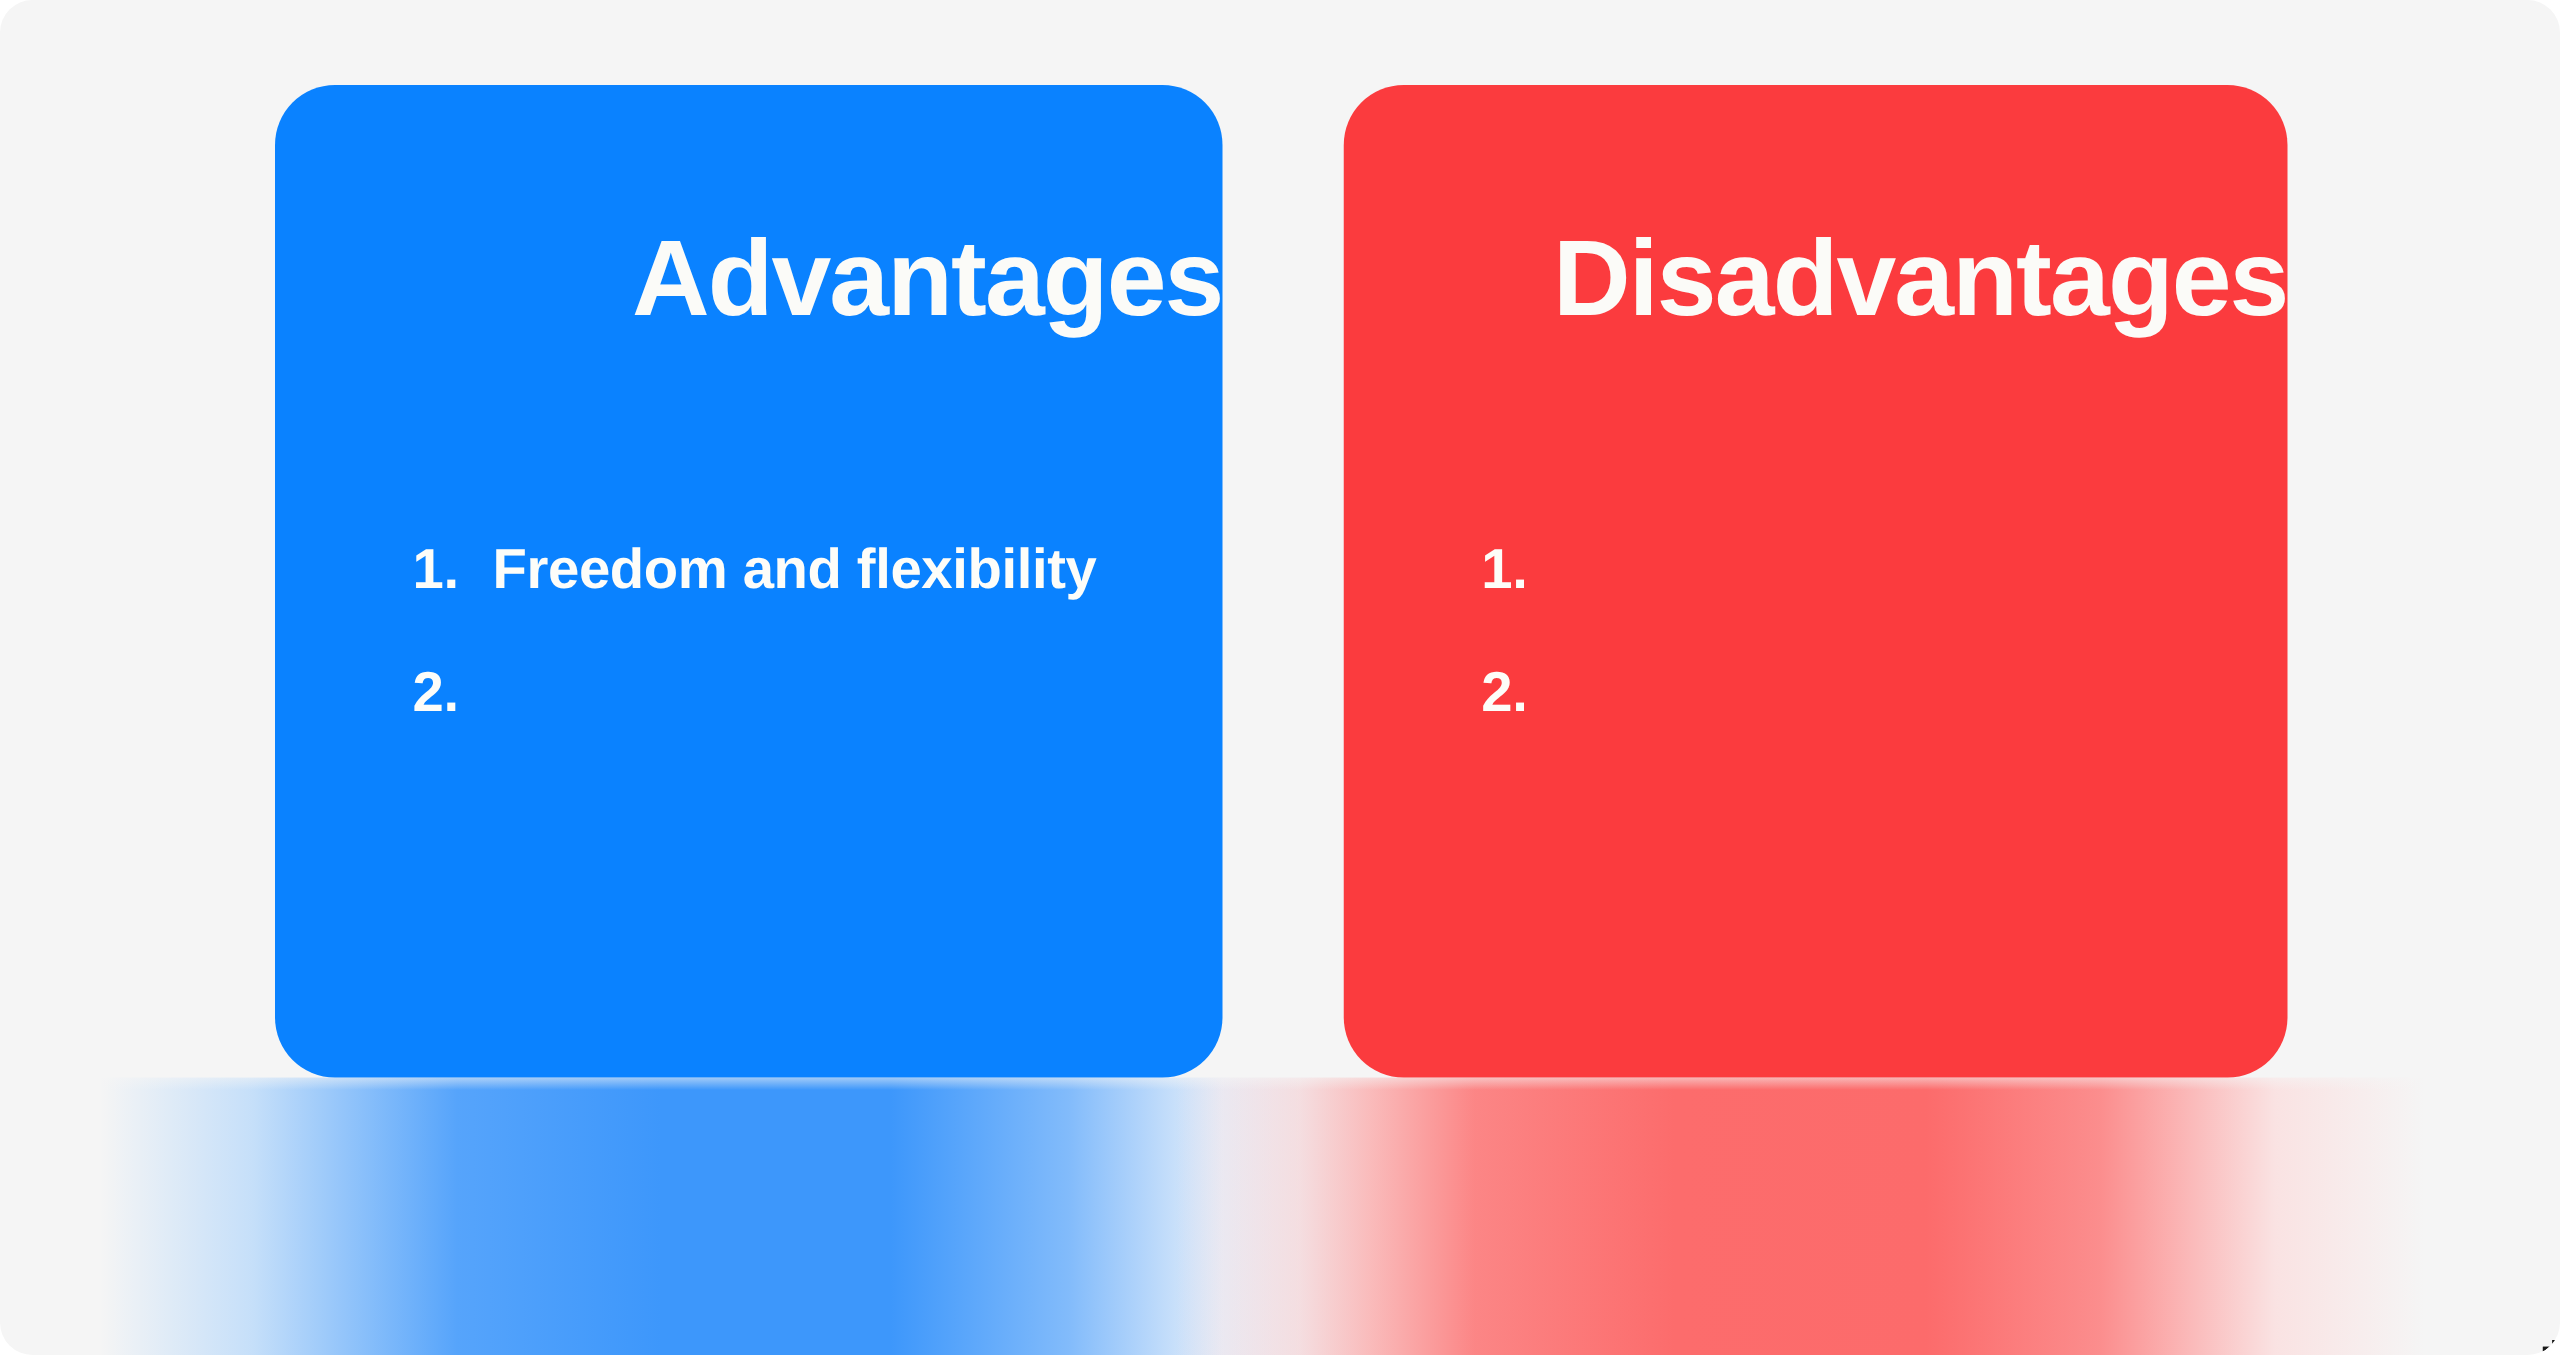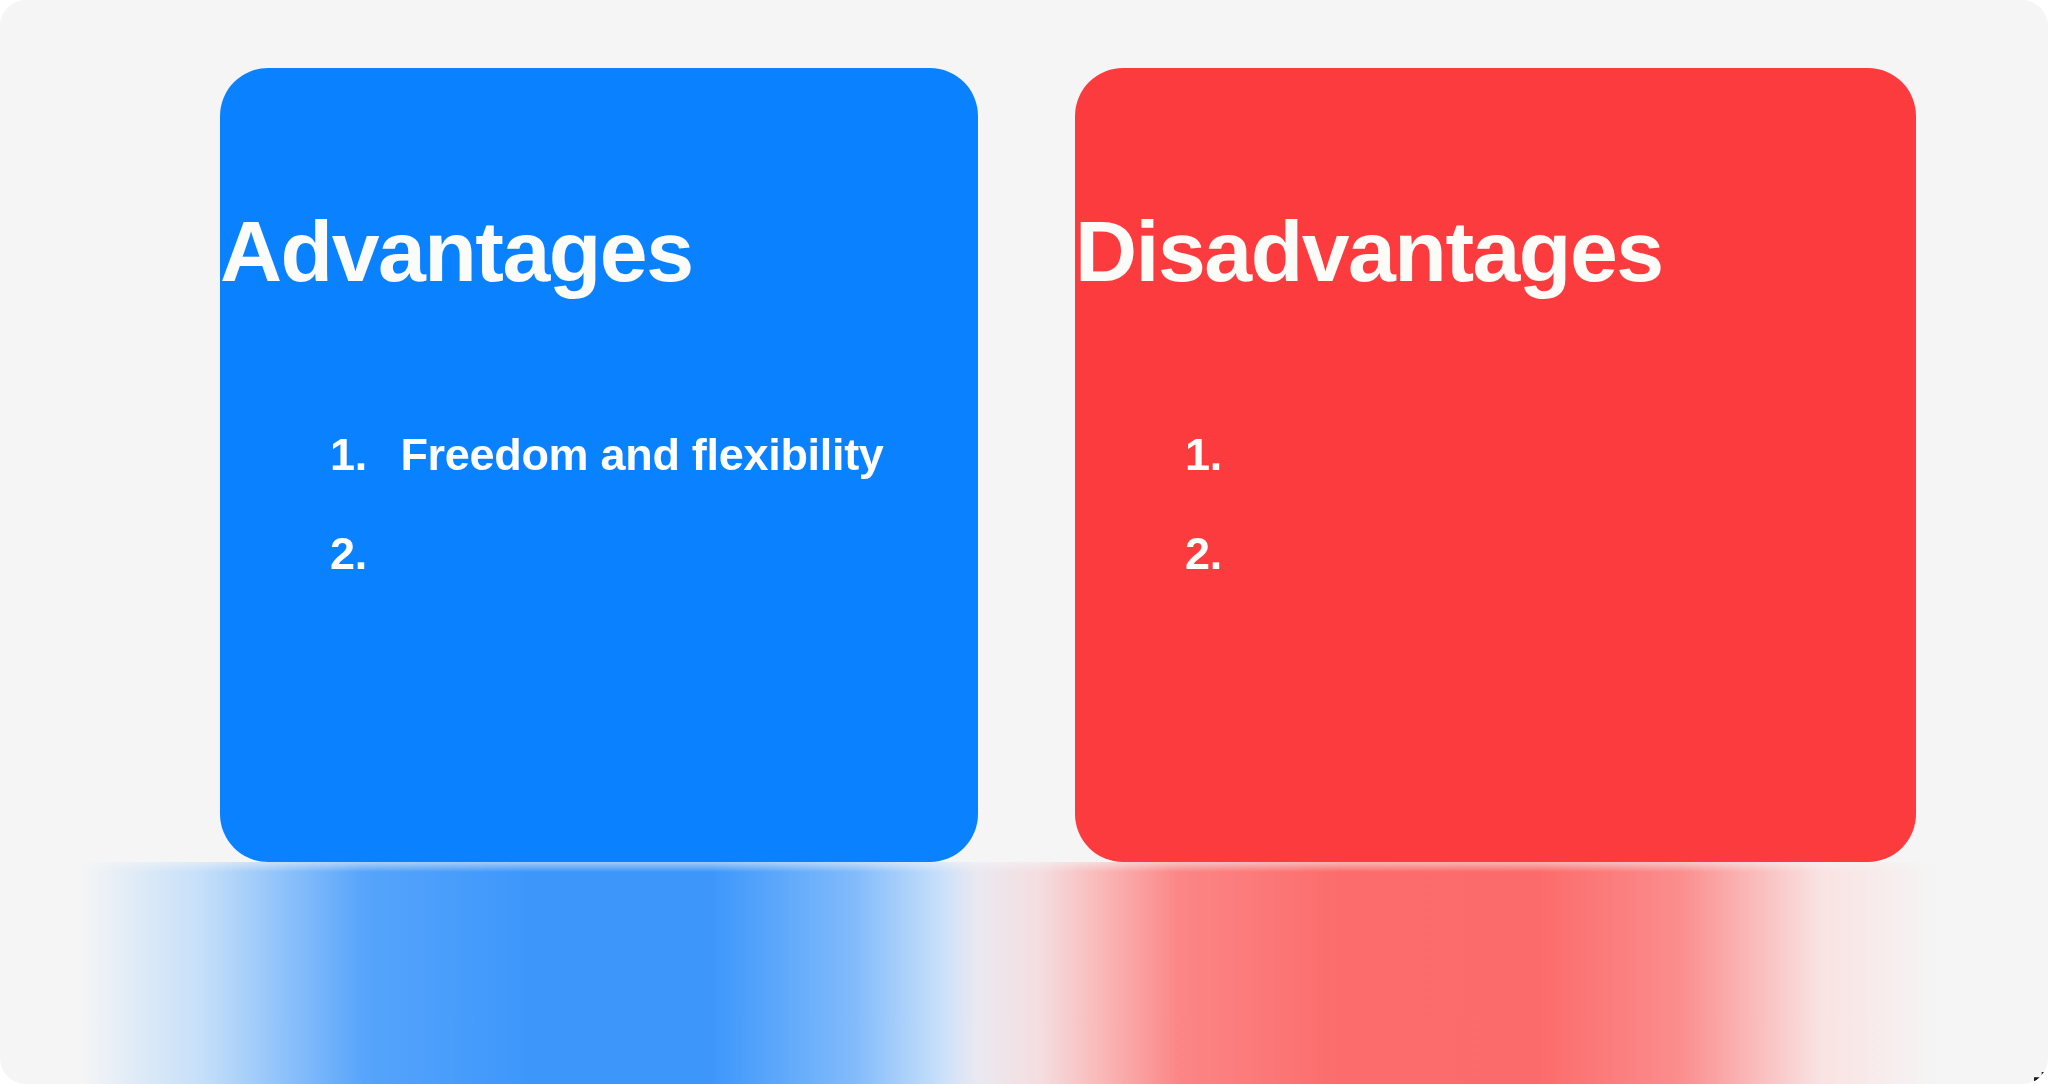--- a/index.html
+++ b/index.html
@@ -81,30 +81,30 @@
     box-sizing: border-box;
     padding: 0;
   }
   #card-advantages {
     left: 220px;
     width: 758px;
     background: #0a82ff;
   }
   #card-disadvantages {
     left: 1075px;
-    width: 841px;
+    width: 755px;
     background: #fb3b3e;
   }
 
   .card-title {
     position: absolute;
     left: 0;
-    top: 140px;
+    top: 112px;
     width: 100%;
-    text-align: left;
+    text-align: right;
     color: #fbfbf8;
     font-size: 86px;
     font-weight: 700;
     letter-spacing: -1.5px;
     line-height: 1;
   }
 
   .card-list {
     position: absolute;
     top: 358px;
@@ -125,21 +125,20 @@
     letter-spacing: -0.3px;
     margin-bottom: 42px;
   }
   .list-num {
     flex: 0 0 auto;
     width: 64px;
     text-align: left;
   }
   .list-text {
     flex: 1 1 auto;
-    text-align: center;
   }
 
   
   #corner-artifact {
     position: absolute;
     right: 0;
     bottom: 0;
     width: 14px;
     height: 12px;
     background:

